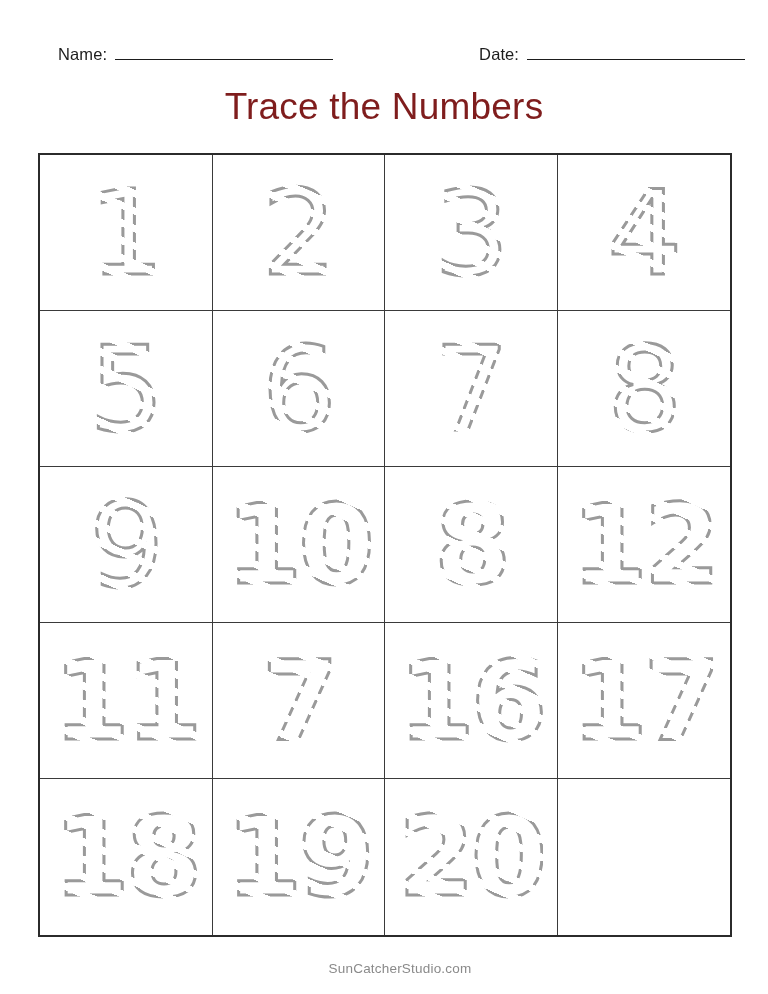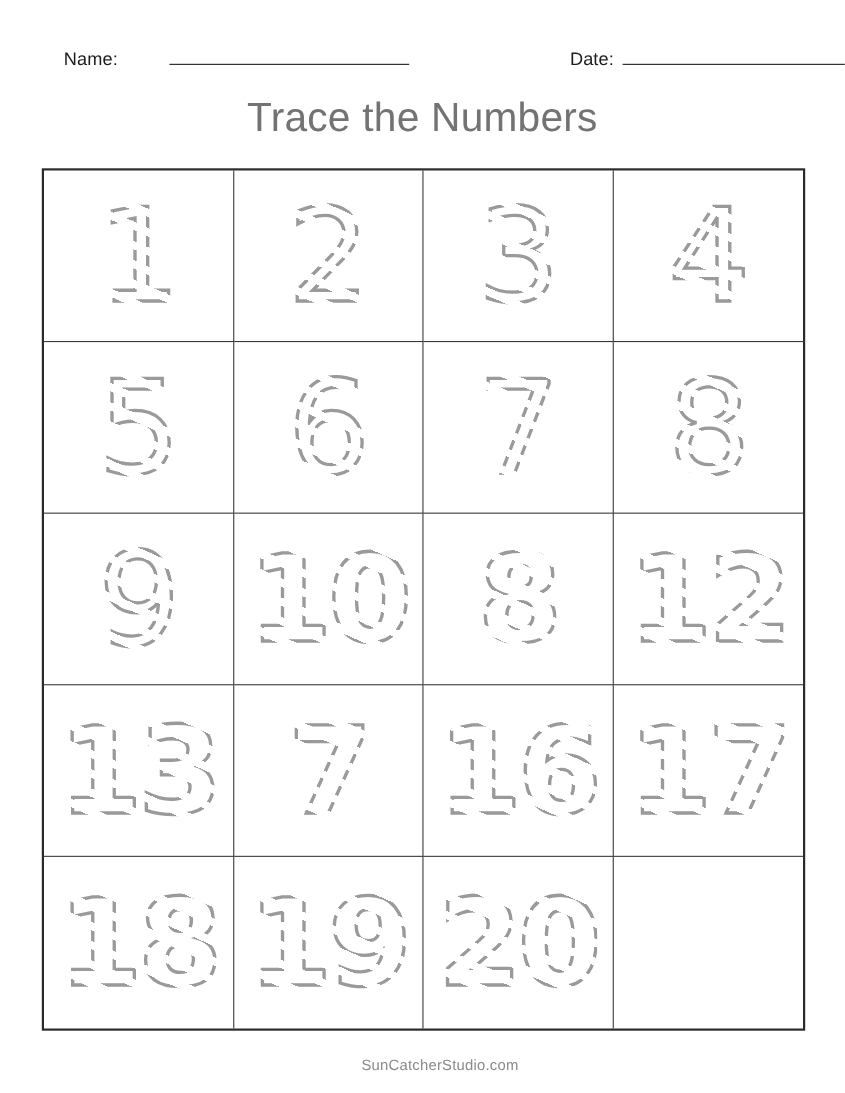--- a/index.html
+++ b/index.html
@@ -29,21 +29,21 @@
     align-items: flex-end;
     padding-top: 34px;
     height: 30px;
   }
   .field {
     display: flex;
     align-items: baseline;
     font-size: 16px;
     color: #1d1d1d;
   }
-  .field-name { margin-left: 20px; gap: 39px; }
+  .field-name { margin-left: 20px; }
   .field-date { margin-left: 146px; }
   .field-label {
     white-space: nowrap;
     font-size: 16.5px;
     letter-spacing: 0.1px;
   }
   .field-line {
     display: inline-block;
     margin-left: 8px;
     border-bottom: 1.4px solid #1d1d1d;
@@ -52,21 +52,21 @@
   .line-name { width: 218px; }
   .line-date { width: 218px; }
 
   
   .title {
     text-align: center;
     font-size: 37px;
     font-weight: 400;
     letter-spacing: 0.2px;
     margin: 22px 0 0 0;
-    color: #737373;
+    color: #7f1d1d;
   }
 
   
   .grid-wrap {
     margin-top: 25px;
     padding: 0 0px;
   }
   .grid {
     width: 694px;
     margin: 0 auto;
@@ -180,21 +180,21 @@
           <span class="trace-num two-digit">10</span>
         </div>
       <div class="cell">
           <span class="trace-num two-digit">8</span>
         </div>
       <div class="cell">
           <span class="trace-num two-digit">12</span>
         </div>
 
       <div class="cell">
-          <span class="trace-num two-digit">13</span>
+          <span class="trace-num two-digit">11</span>
         </div>
       <div class="cell">
           <span class="trace-num two-digit">7</span>
         </div>
       <div class="cell">
           <span class="trace-num two-digit">16</span>
         </div>
 
       <div class="cell">
           <span class="trace-num two-digit">17</span>

